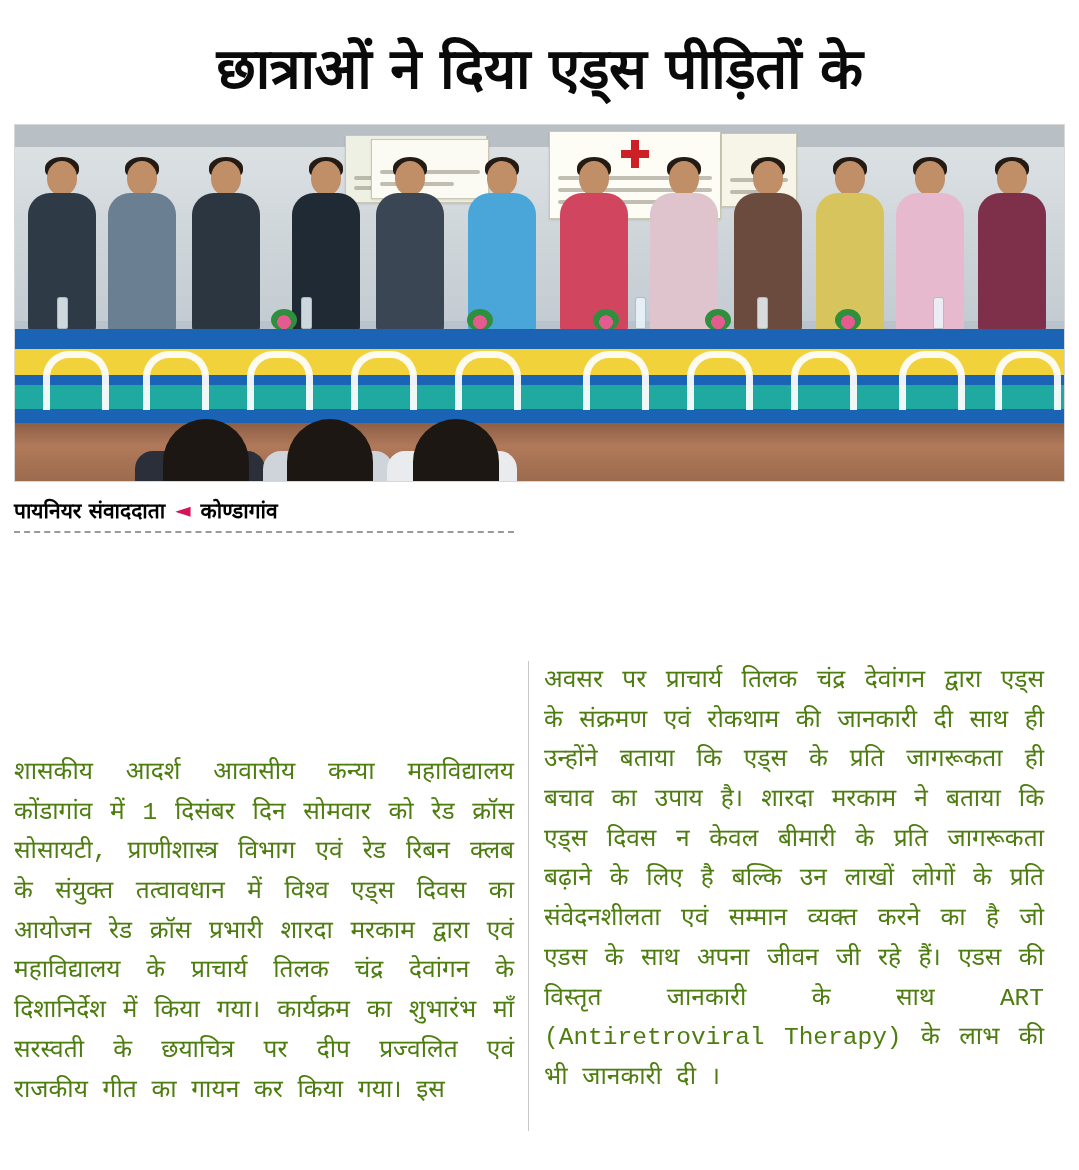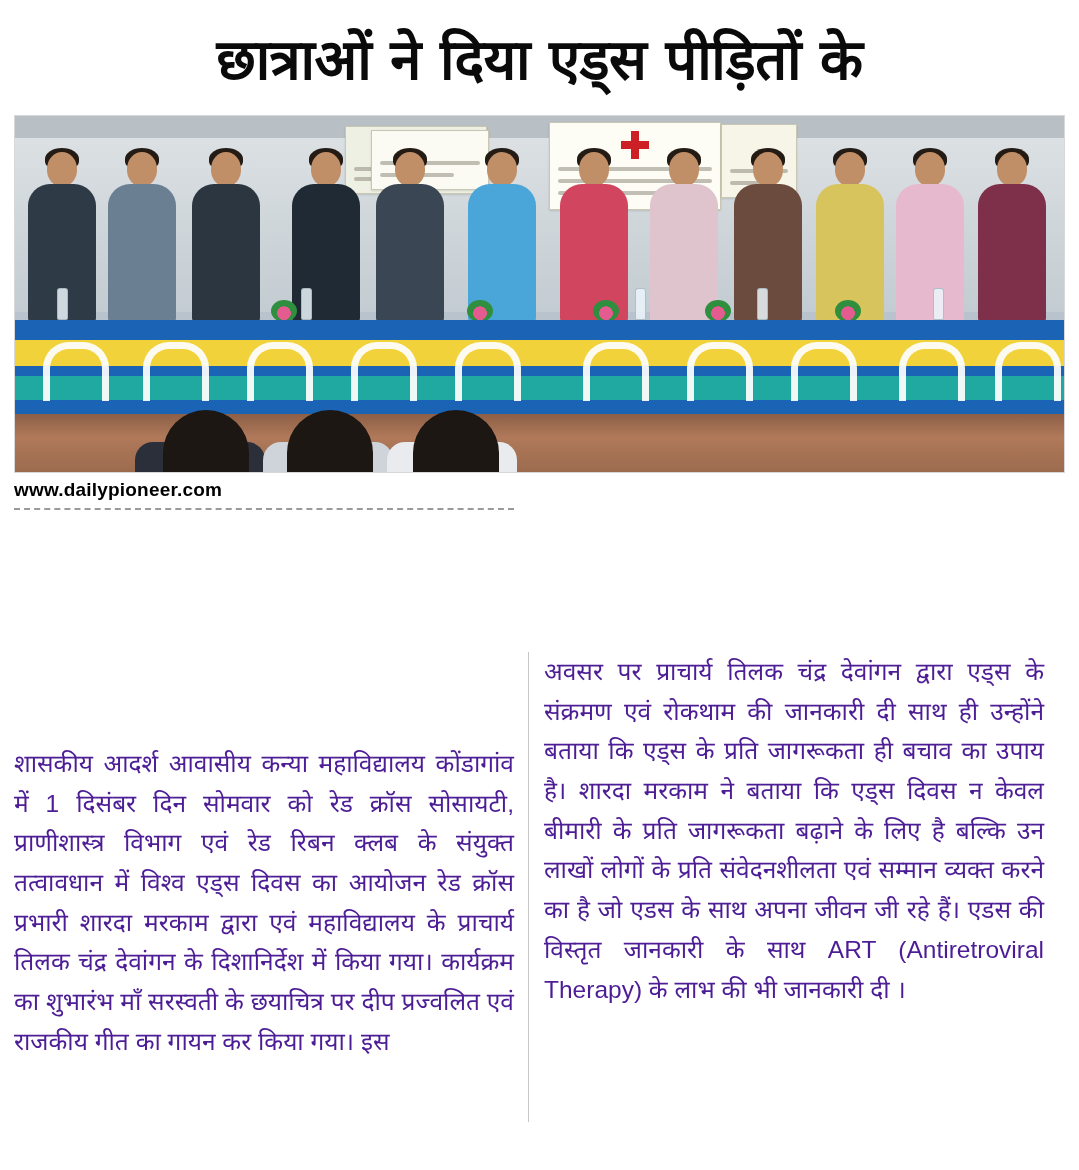--- a/index.html
+++ b/index.html
@@ -17,21 +17,21 @@
   .page {
     position: relative;
     width: 1079px;
     height: 1170px;
     box-sizing: border-box;
     padding: 0 14px;
   }
 
   
   .headline {
-    margin: 0;
+    margin: 9px;
     padding-top: 28px;
     text-align: center;
     font-family: "DejaVu Sans", sans-serif;
     font-weight: bold;
     font-size: 56px;
     line-height: 1.16;
     letter-spacing: -0.5px;
     color: #0a0a0a;
   }
   .headline .line {
@@ -191,26 +191,26 @@
   .columns {
     position: absolute;
     left: 14px;
     right: 14px;
     top: 652px;
     display: flex;
     gap: 30px;
   }
   .col {
     width: 500px;
-    font-family: Liberation Sans, sans-serif;
+    font-family: Liberation Mono, monospace;
     font-size: 24.5px;
     line-height: 1.62;
     text-align: justify;
     text-justify: inter-word;
-    color: #4c1d95;
+    color: #4d7c0f;
   }
   .col.left { padding-top: 92px; }
   .col.right { padding-top: 0px; }
   .col p { margin: 0; }
   .divider {
     position: absolute;
     left: 528px;
     top: 652px;
     width: 0;
     height: 470px;
@@ -341,22 +341,26 @@
       <div class="floor"></div>
       <div class="front-shirt" style="left:120px; background:#2a2f3a"></div>
       <div class="front-head" style="left:148px"></div>
       <div class="front-shirt" style="left:248px; background:#cfd3da"></div>
       <div class="front-head" style="left:272px"></div>
       <div class="front-shirt" style="left:372px; background:#e9ebef"></div>
       <div class="front-head" style="left:398px"></div>
     </div>
   </div>
 
-
-  <div class="site">www.dailypioneer.com</div>
+  <div class="byline-row">
+    <span>पायनियर संवाददाता</span>
+    <span class="byline-arrow">◄</span>
+    <span>कोण्डागांव</span>
+  </div>
+
   <div class="rule"></div>
 
   <div class="divider"></div>
 
   <div class="columns">
     <div class="col left">
       <p>शासकीय आदर्श आवासीय कन्या महाविद्यालय कोंडागांव में 1 दिसंबर दिन सोमवार को रेड क्रॉस सोसायटी, प्राणीशास्त्र विभाग एवं रेड रिबन क्लब के संयुक्त तत्वावधान में विश्व एड्स दिवस का आयोजन रेड क्रॉस प्रभारी शारदा मरकाम द्वारा एवं महाविद्यालय के प्राचार्य तिलक चंद्र देवांगन के दिशानिर्देश में किया गया। कार्यक्रम का शुभारंभ माँ सरस्वती के छयाचित्र पर दीप प्रज्वलित एवं राजकीय गीत का गायन कर किया गया। इस</p>
     </div>
     <div class="col right">
       <p>अवसर पर प्राचार्य तिलक चंद्र देवांगन द्वारा एड्स के संक्रमण एवं रोकथाम की जानकारी दी साथ ही उन्होंने बताया कि एड्स के प्रति जागरूकता ही बचाव का उपाय है। शारदा मरकाम ने बताया कि एड्स दिवस न केवल बीमारी के प्रति जागरूकता बढ़ाने के लिए है बल्कि उन लाखों लोगों के प्रति संवेदनशीलता एवं सम्मान व्यक्त करने का है जो एडस के साथ अपना जीवन जी रहे हैं। एडस की विस्तृत जानकारी के साथ ART (Antiretroviral Therapy) के लाभ की भी जानकारी दी ।</p>

